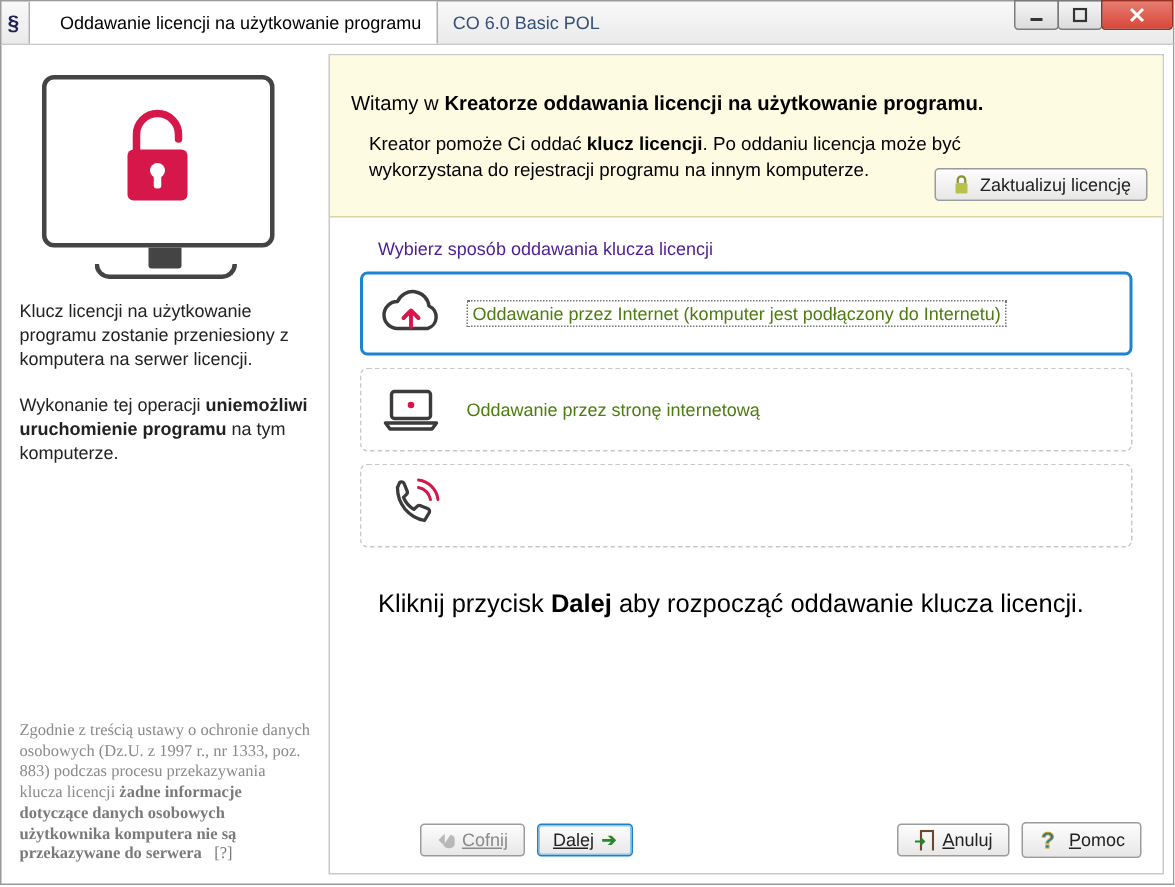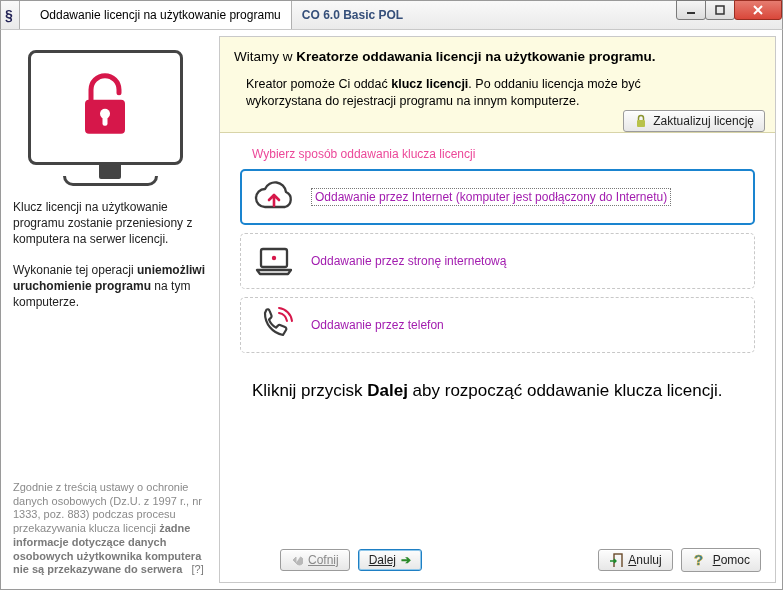--- a/index.html
+++ b/index.html
@@ -15,21 +15,21 @@
     display:flex; align-items:center;
     position:relative;
   }
   .title-segments { display:flex; height:100%; align-items:center; }
   .title-seg {
     padding:0 10px; color:#000;
     display:flex; align-items:center; height:100%;
   }
   .title-seg.icon-seg { width:18px; padding:0 4px; color:#225; font-weight:bold; font-size:14px; }
   .title-seg.sel { background:#fff; border:1px solid #b0b0b0; border-top:none; border-bottom:none;padding-left:20px; }
-  .title-seg.app { color:#354f7a; font-weight:700; }
+  .title-seg.app { color:#354f7a; font-weight:400; }
   .win-controls { position:absolute; right:0; top:-1px; display:flex; }
   .wc-btn { width:30px; height:20px; border:1px solid #7a7a7a; background:linear-gradient(#f5f5f5,#dcdcdc); border-radius:0 0 3px 3px; margin-left:-1px; display:flex; align-items:center; justify-content:center; font-size:10px; color:#333; }
   .wc-btn.close { width:48px; background:linear-gradient(#e67c70,#d9473a); color:#fff; border-color:#9a2e22; font-size:12px; font-weight:bold; }
 
   .window-body { display:flex; height:560px; border:1px solid #9a9a9a; border-top:none; padding:6px; gap:6px; }
   .left-pane { width:206px; display:flex; flex-direction:column; }
   .left-top {
     flex:0 0 auto;
   }
   .monitor-wrap { display:flex; justify-content:center; padding:14px 0 6px; }
@@ -38,58 +38,58 @@
   }
   .monitor .screen {
     width:155px; height:115px; border:3px solid #444; border-radius:8px; background:#fff; position:relative;
   }
   .monitor .stand-neck { width:22px; height:14px; background:#444; margin:0 auto; border-radius:0 0 2px 2px; }
   .monitor .stand-base { width:95px; height:10px; border:3px solid #444; border-top:none; border-radius:0 0 30px 30px; margin:-3px auto 0; }
   .lock-svg { position:absolute; left:50%; top:50%; transform:translate(-50%,-55%); }
 
   .left-text { padding:8px 6px; color:#222; line-height:1.35; font-size:12px; }
   .left-text p { margin:0 0 14px; }
-  .left-bottom { margin-top:auto; color:#8a8a8a; font-size:11px; line-height:1.25; padding:4px 6px 6px; }
+  .left-bottom { margin-top:auto; color:#8a8a8a; font-size:11px; line-height:1.25; padding:4px 6px 6px;font-family:Liberation Serif, serif; }
   .left-bottom b { color:#7a7a7a; }
   .left-bottom .q { color:#7a7a7a; }
 
   .right-pane { flex:1; display:flex; flex-direction:column; border:1px solid #c9c9c9; }
   .banner {
     background:#fdfbe1;
     border-bottom:1px solid #d8d4a8;
-    padding:12px 14px 10px;
+    padding:24px 14px 10px;
     position:relative;
   }
   .banner h1 { margin:0 0 10px; font-size:13.5px; font-weight:normal; color:#000; }
   .banner h1 .m { font-weight:bold; }
   .banner p { margin:12px; font-size:12.5px; color:#000; line-height:1.35; max-width:470px; }
-  .upd-box { position:absolute; right:10px; bottom:0;text-decoration:underline; }
+  .upd-box { position:absolute; right:10px; bottom:10px;text-decoration:underline; }
 
   .btn {
     background:linear-gradient(#fdfdfd,#e7e7e7);
     border:1px solid #9b9b9b; border-radius:3px;
     padding:3px 10px; font-size:12px; color:#222; cursor:pointer;
     display:inline-flex; align-items:center; gap:5px;
     box-shadow:inset 0 1px 0 #fff;
   }
   .btn.disabled { color:#8a8a8a; }
   .btn.primary { border-color:#1e7fc4; box-shadow:0 0 0 1px #8fc7ea inset, inset 0 1px 0 #fff; }
 
   .main-area { flex:1; padding:10px 20px 0; }
-  .section-label { font-size:12px; color:#ec4899; margin:4px 0 8px 12px; }
+  .section-label { font-size:12px; color:#4c1d95; margin:4px 0 8px 12px; }
 
   .option-list { display:flex; flex-direction:column; gap:8px; }
   .option {
     display:flex; align-items:center; gap:14px;
     border:1px dashed #c8c8c8; border-radius:5px;
     padding:6px 10px;
   }
   .option.selected { border:2px solid #1a84cf; padding:5px 9px; }
   .option .opt-icon { width:46px; height:42px; display:flex; align-items:center; justify-content:center; }
-  .option .opt-label { font-size:12px; color:#a21caf; }
+  .option .opt-label { font-size:12px; color:#4d7c0f; }
   .option.selected .opt-label { text-decoration:none; border:1px dotted #777; padding:1px 3px; }
 
   .instruction { margin:28px 0 0 12px; font-size:17px; }
 
   .footer {
     display:flex; align-items:center; padding:10px 14px;
     gap:8px;
   }
   .footer .spacer { flex:1; }
   .foot-left { display:flex; gap:8px; margin-left:46px; }
@@ -207,21 +207,20 @@
           <span class="opt-label">Oddawanie przez stronę internetową</span>
         </div>
 
         <div class="option">
           <div class="opt-icon">
             <svg width="46" height="40">
               <path d="M14 8 a22 22 0 0 0 18 22 l3-5 a2 2 0 0 0 -1-3 l-5-2 a2 2 0 0 0 -2 .6 l-2 2 a16 16 0 0 1 -7-8 l2-2 a2 2 0 0 0 .5-2 l-2-5 a2 2 0 0 0 -3-1 z" fill="none" stroke="#3b3b3b" stroke-width="2.2" stroke-linejoin="round"></path>
               <path d="M28 8 a10 10 0 0 1 8 8 M28 3 a15 15 0 0 1 13 13" fill="none" stroke="#d6174a" stroke-width="2" stroke-linecap="round"></path>
             </svg>
           </div>
-          <span class="opt-label">Oddawanie przez telefon</span>
         </div>
 
       </div>
 
       <div class="instruction">
         <span>Kliknij przycisk </span><b>Dalej</b><span> aby rozpocząć oddawanie klucza licencji.</span>
       </div>
     </div>
 
     <div class="footer">

